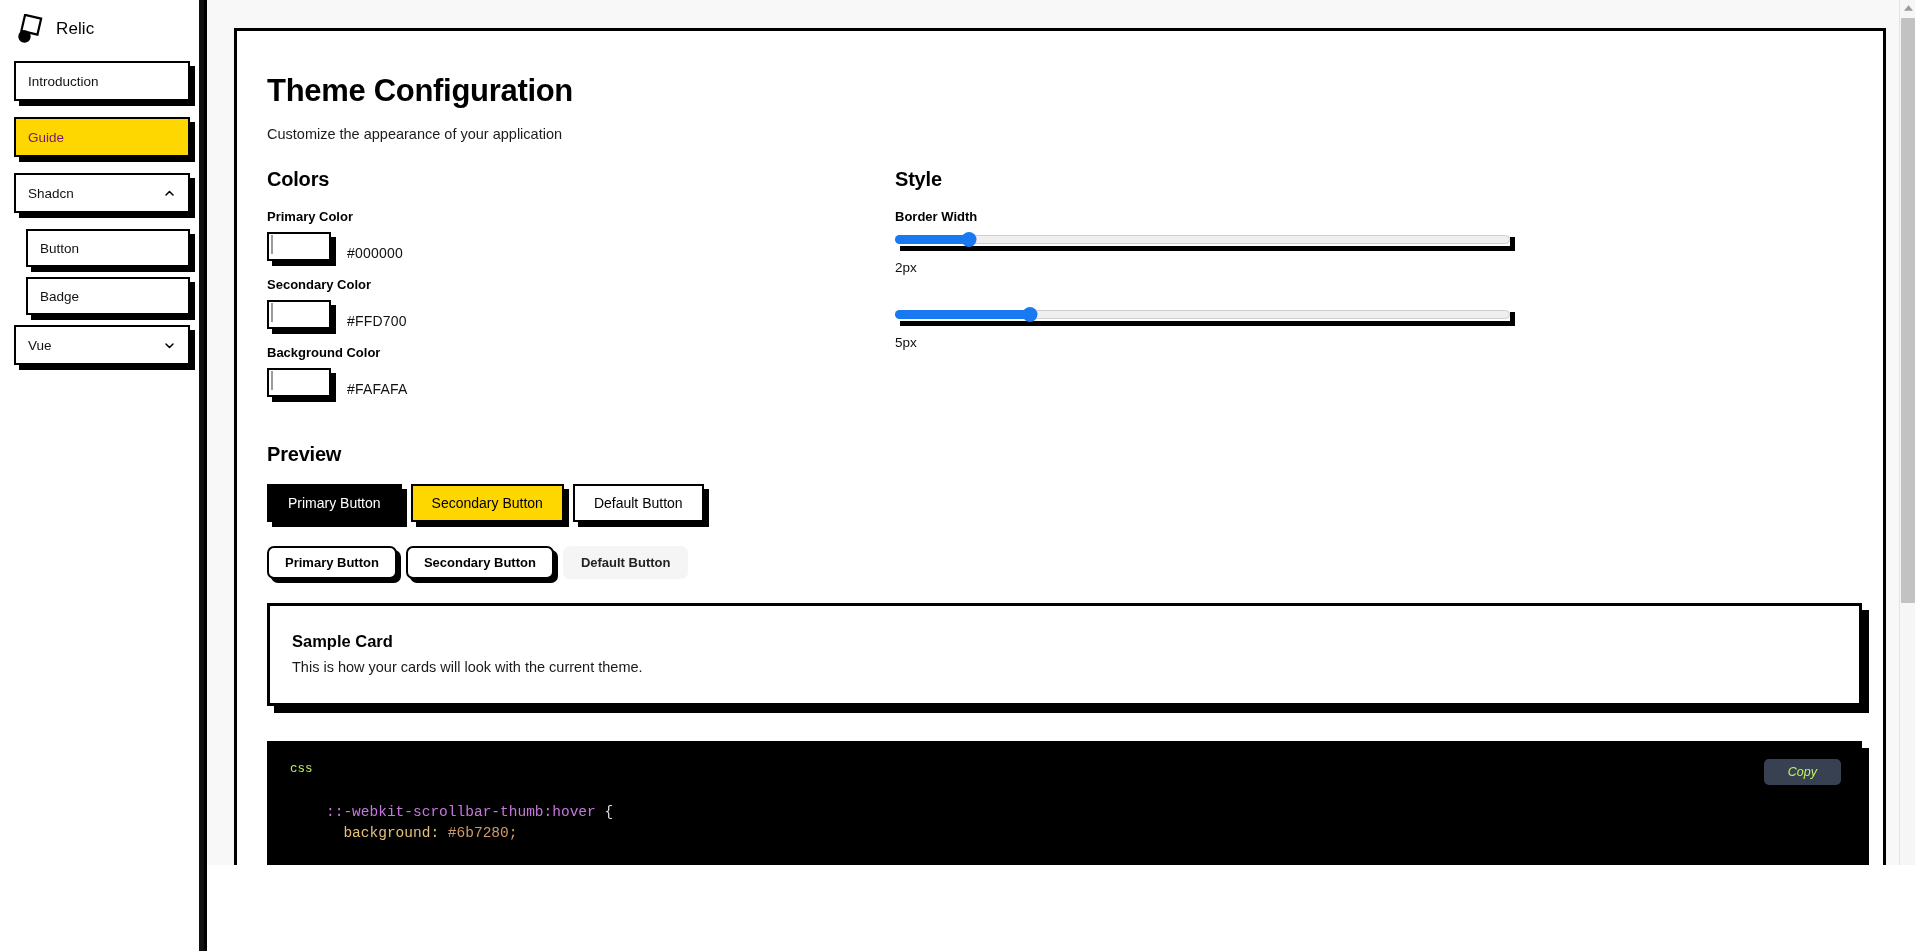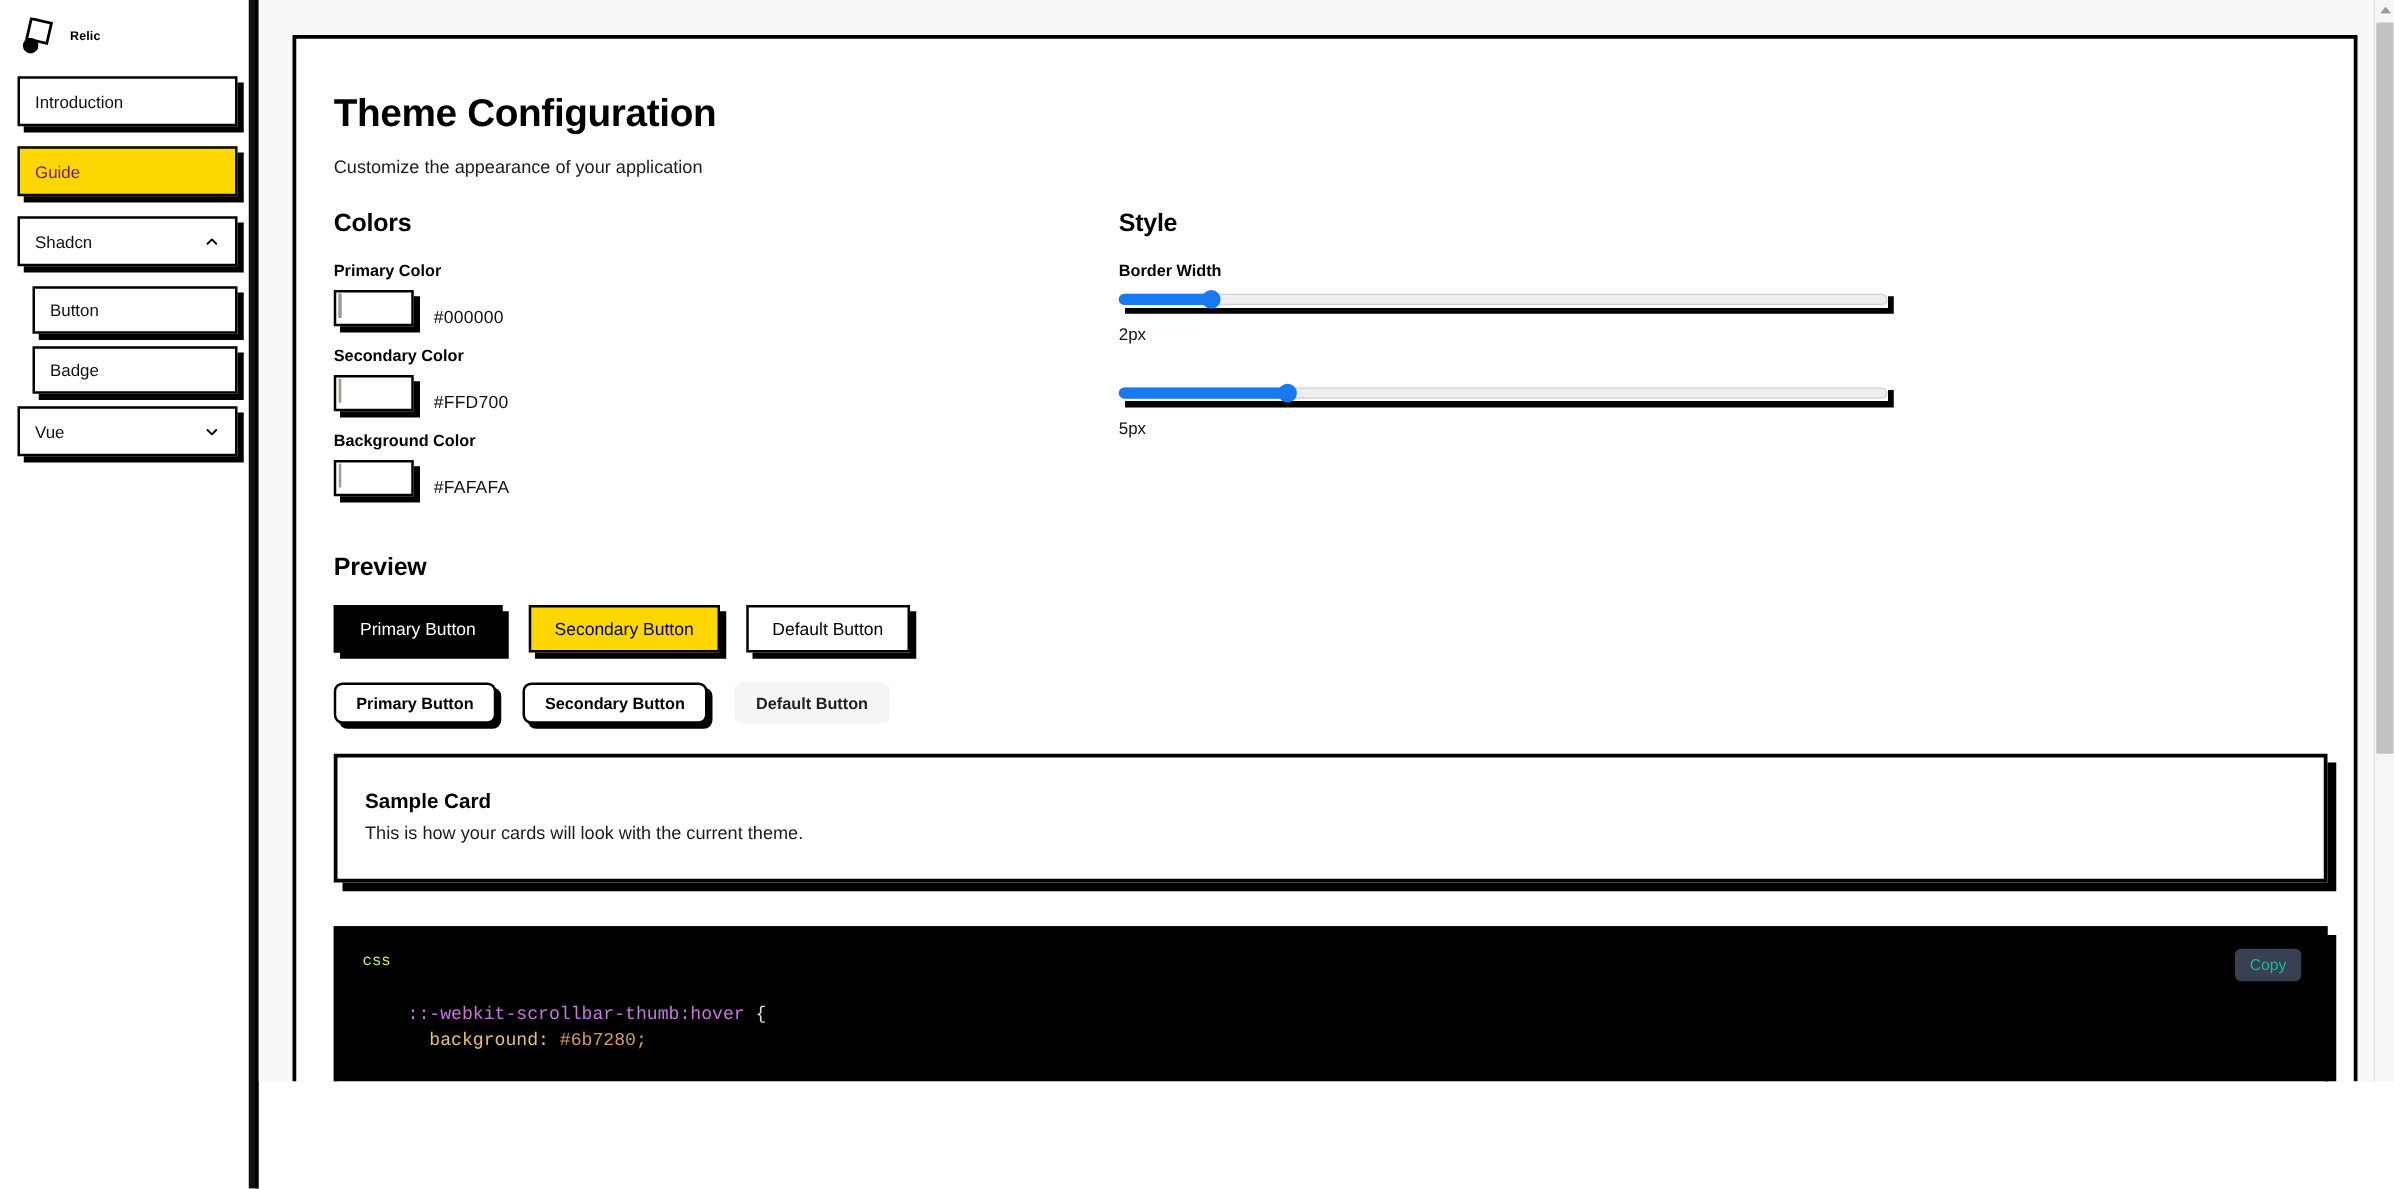--- a/index.html
+++ b/index.html
@@ -36,22 +36,22 @@
     display: flex;
     align-items: center;
     gap: 12px;
     height: 58px;
     padding-left: 2px;
   }
 
   .brand-logo { width: 28px; height: 30px; flex: 0 0 28px; }
 
   .brand-name {
-    font-size: 10px;
-    font-weight: 700;
+    font-size: 17px;
+    font-weight: 400;
     color: #000000;
     letter-spacing: .1px;
   }
 
   .nav { margin-top: 3px; }
 
   .nav-item {
     position: relative;
     display: flex;
     align-items: center;
@@ -237,21 +237,21 @@
     color: #111111;
     margin-top: 14px;
   }
 
   
   .preview-wrap { margin-top: 30px; padding-left: 2px; }
 
   .btn-row {
     display: flex;
     align-items: center;
-    gap: 21px;
+    gap: 9px;
     margin-bottom: 24px;
   }
 
   .btn-sq {
     display: inline-flex;
     align-items: center;
     justify-content: center;
     height: 38px;
     padding: 0 19px;
     font-size: 14px;
@@ -323,27 +323,28 @@
   .code-lang {
     font-family: "Liberation Mono", monospace;
     font-size: 12.5px;
     color: #bef264;
   }
   .copy-btn {
     position: absolute;
     right: 18px;
     top: 15px;
     background: #374151;
-    color: #14b8a6;
+    color: #bef264;
     border: none;
     border-radius: 5px;
-    padding: 6px 12px;
+    padding: 6px 24px;
     font-size: 12.5px;
     font-family: "Liberation Sans", sans-serif;
     cursor: pointer;
+    font-style: italic;
   }
   .code-body {
     font-family: "Liberation Mono", monospace;
     font-size: 14.5px;
     line-height: 1.42;
     margin-top: 26px;
     padding-left: 36px;
     white-space: pre;
   }
   .tok-sel  { color: #c678dd; }

